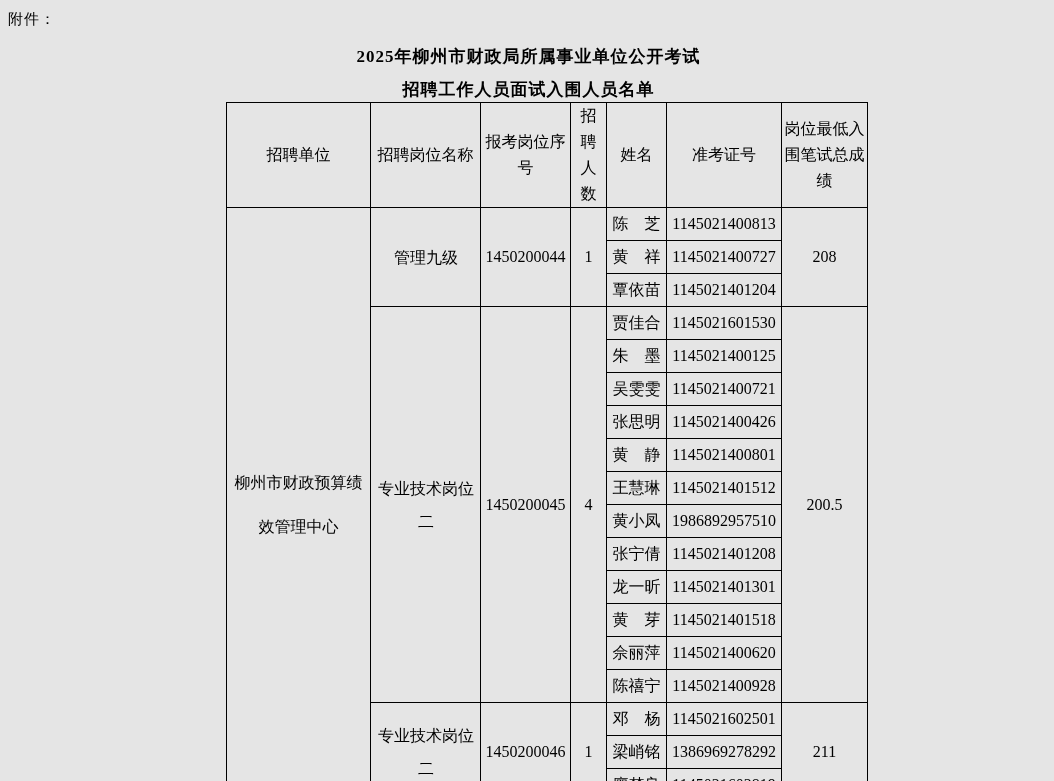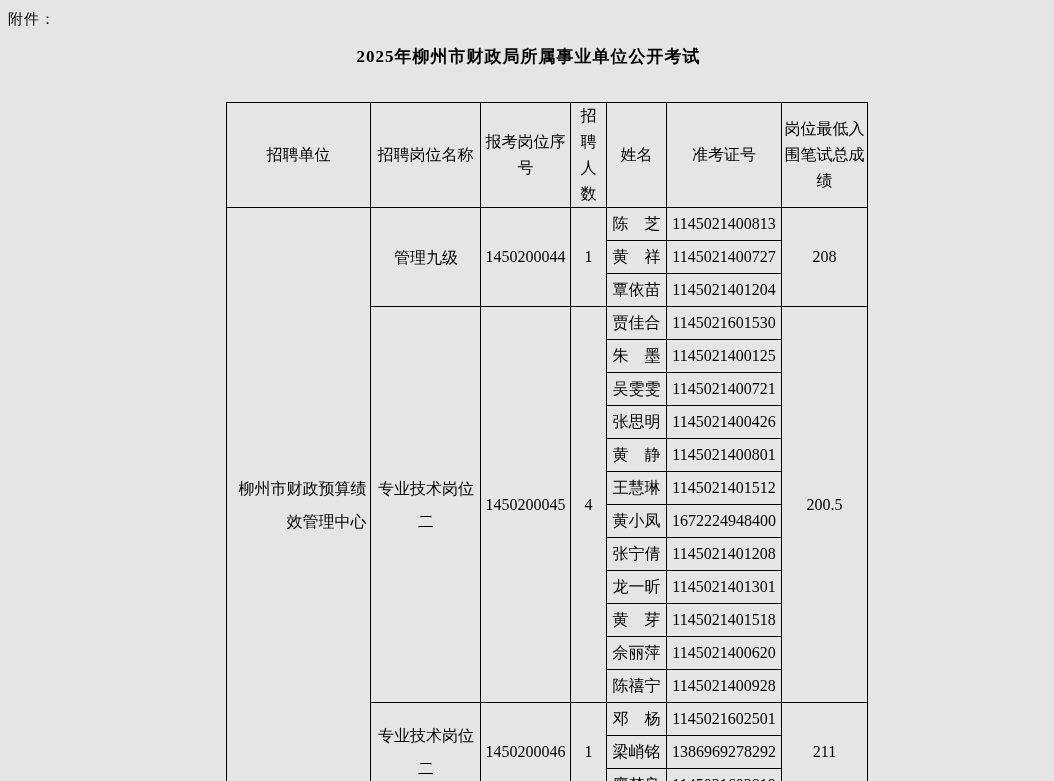--- a/index.html
+++ b/index.html
@@ -33,32 +33,33 @@
     text-align: center; vertical-align: middle;
     font-size: 16px; font-weight: normal;
     padding: 0 2px;
     overflow: hidden;
     word-break: break-all;
   }
   .shortlist thead tr { height: 80px; }
   .shortlist th { line-height: 26px; }
   .shortlist td { line-height: 32px; }
   .shortlist td.ticket-cell { letter-spacing: 0; }
-  .unit-inner { width: 136px; margin: 8px auto; line-height: 33px; text-align: right; }
+  .unit-inner { width: 136px; margin: 8px auto; line-height: 44px; }
   .pos-inner  { width: 106px; margin: 16px auto; line-height: 33px; }
 </style>
 </head>
 <body>
 
 <div class="page">
 
   <div class="attachment-label">附件：</div>
 
   <div class="doc-title line1">2025年柳州市财政局所属事业单位公开考试</div>
 
+  <div class="doc-title line2">招聘工作人员面试入围人员名单</div>
 
   <table class="shortlist">
     <colgroup>
       <col style="width:144px">
       <col style="width:110px">
       <col style="width:90px">
       <col style="width:36px">
       <col style="width:60px">
       <col style="width:115px">
       <col style="width:86px">
@@ -121,21 +122,21 @@
         <tr>
           <td class="name-cell">黄　静</td>
           <td class="ticket-cell">1145021400801</td>
         </tr>
         <tr>
           <td class="name-cell">王慧琳</td>
           <td class="ticket-cell">1145021401512</td>
         </tr>
         <tr>
           <td class="name-cell">黄小凤</td>
-          <td class="ticket-cell">1672224948400</td>
+          <td class="ticket-cell">1986892957510</td>
         </tr>
         <tr>
           <td class="name-cell">张宁倩</td>
           <td class="ticket-cell">1145021401208</td>
         </tr>
         <tr>
           <td class="name-cell">龙一昕</td>
           <td class="ticket-cell">1145021401301</td>
         </tr>
         <tr>

